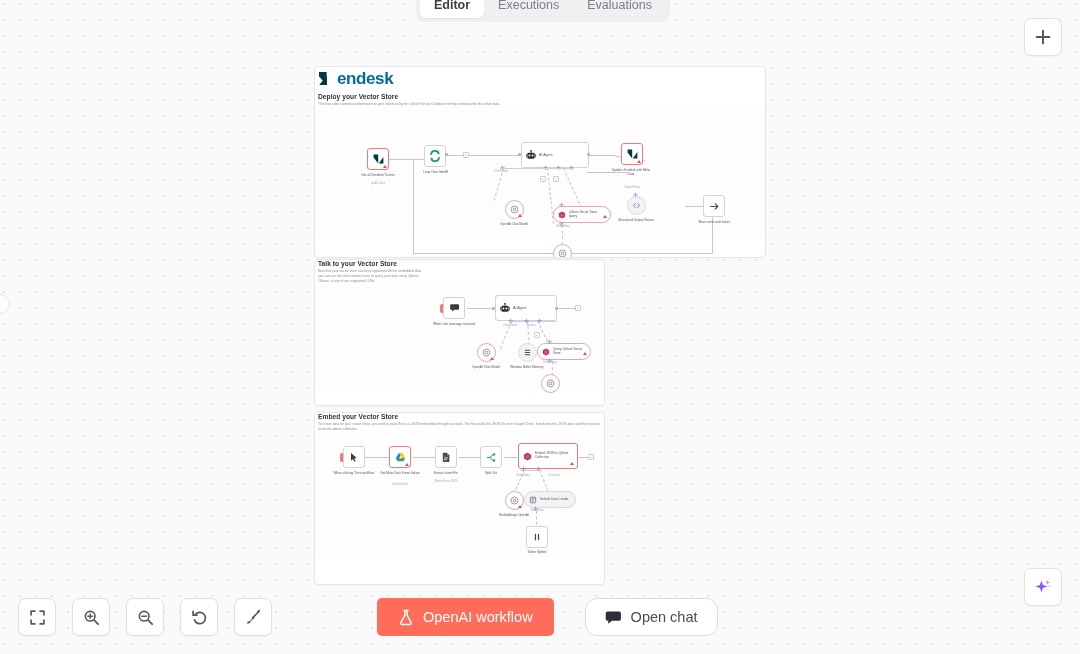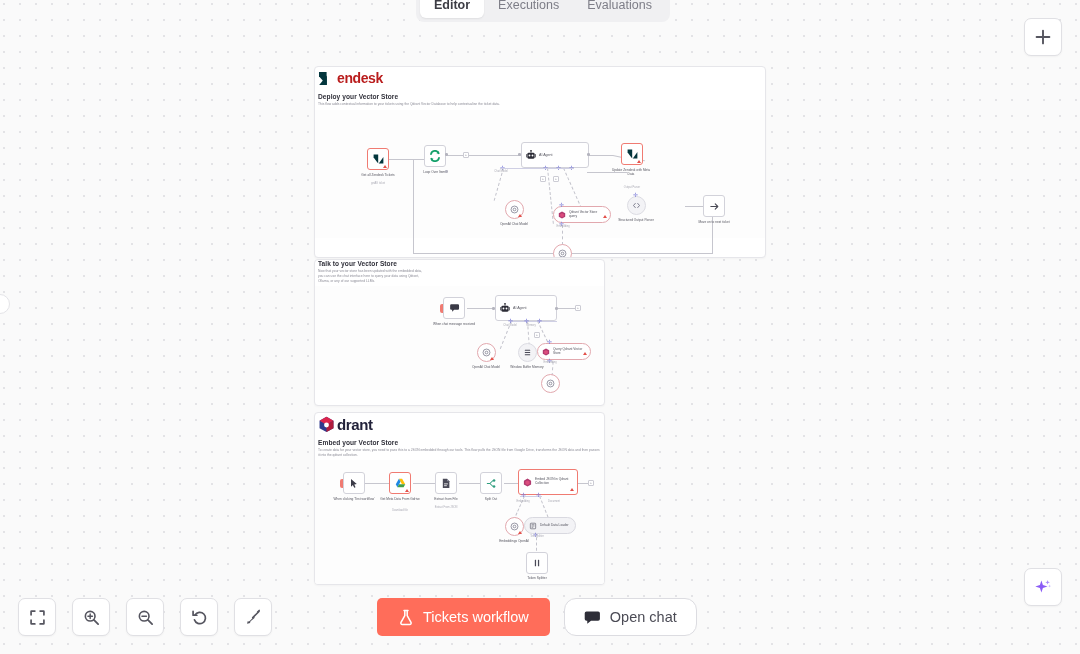--- a/index.html
+++ b/index.html
@@ -67,22 +67,22 @@
     overflow:hidden;
     box-shadow:0 1px 2px rgba(0,0,0,.03);
   }
   #card-zendesk { left:314px; top:66px; width:452px; height:192px; }
   #card-n8n     { left:314px; top:259px; width:291px; height:147px; }
   #card-qdrant  { left:314px; top:412px; width:291px; height:173px; }
 
   .card-head { padding:9px 0 0 4px; }
   .logo-row { display:flex; align-items:center; height:18px; margin:2px 0 6px 0; }
   .logo-wordmark {
-    font-size:14px; font-weight:700; letter-spacing:-0.4px;
-    color:#b91c1c; margin-left:2px; line-height:1;
+    font-size:17px; font-weight:700; letter-spacing:-0.4px;
+    color:#0369a1; margin-left:2px; line-height:1;
   }
   .logo-wordmark.n8n { color:#101330; font-size:16px; }
   .logo-wordmark.qdrant { color:#22223a; font-size:15px; }
   .card-title {
     font-size:6.6px; font-weight:700; color:#30303a;
     letter-spacing:.06px; margin-bottom:2px;
   }
   .card-sub {
     font-size:3.3px; color:#8a8a95; line-height:1.55;
     max-width:100%; letter-spacing:.02px;
@@ -202,20 +202,21 @@
     display:flex; align-items:center; gap:9px;
     padding:0 21px; cursor:pointer;
     font-family:"Liberation Sans", sans-serif;
   }
   #open-chat-button {
     height:38px; background:#ffffff; border:1px solid #dcdce1;
     border-radius:12px; color:#4b4b55; font-size:14.5px;
     display:flex; align-items:center; gap:9px;
     padding:8px 19px; cursor:pointer;
     font-family:"Liberation Sans", sans-serif;
+    margin-left:17px;
   }
 </style>
 </head>
 <body>
 
 <div id="canvas"></div>
 
 <div id="tabs">
   <div class="tab active">Editor</div>
   <div class="tab">Executions</div>
@@ -461,29 +462,20 @@
         </svg>
 
       </div>
 
     </div>
   </div>
 </div>
 
 <div class="sticky" id="card-qdrant">
   <div class="card-head card-pad">
-    <div class="logo-row">
-      <svg width="17" height="16" viewBox="0 0 18 17">
-        <path d="M9 0.8 L16.4 5.1 V13.1 L9 17 L1.6 13.1 V5.1 Z" fill="#2f3a8c"></path>
-        <path d="M9 0.8 L16.4 5.1 L9 9.3 L1.6 5.1 Z" fill="#dc244c"></path>
-        <path d="M9 9.3 L16.4 5.1 V13.1 L9 17 Z" fill="#b01d3d"></path>
-        <circle cx="9" cy="9.6" r="2.6" fill="#ffffff"></circle>
-      </svg>
-      <span class="logo-wordmark qdrant">drant</span>
-    </div>
     <div class="card-title">Embed your Vector Store</div>
     <div class="card-sub">To create data for your vector store, you need to pass this to a JSON embedded through our tools. This flow pulls the JSON file from Google Drive, transforms the JSON data and then passes it into the qdrant collection.</div>
   </div>
 
   <div class="mini" id="mini-qdrant">
     <div class="mini-inner">
 
       <div class="conn h" style="left:50px; top:23px; width:24px;"></div>
       <div class="conn h" style="left:98px; top:23px; width:22px;"></div>
       <div class="conn h" style="left:144px; top:23px; width:21px;"></div>
@@ -611,21 +603,21 @@
       <path d="M13.2 3.2 L15.2 1.4" stroke="#55555f" stroke-width="1.4" stroke-linecap="round"></path>
     </svg>
   </div>
 </div>
 
 <div id="action-bar">
   <button id="execute-workflow-button">
     <svg width="16" height="17" viewBox="0 0 16 17">
       <path d="M6 1.4 H10 M6.8 1.4 V6.6 L3 13.4 A1.5 1.5 0 0 0 4.3 15.6 H11.7 A1.5 1.5 0 0 0 13 13.4 L9.2 6.6 V1.4" stroke="#ffffff" stroke-width="1.5" fill="none" stroke-linecap="round" stroke-linejoin="round"></path>
     </svg>
-    <span>Tickets workflow</span>
+    <span>OpenAI workflow</span>
   </button>
   <button id="open-chat-button">
     <svg width="17" height="15" viewBox="0 0 18 16">
       <path d="M2.6 1.6 H15 A1.9 1.9 0 0 1 16.9 3.5 V9.6 A1.9 1.9 0 0 1 15 11.5 H7.4 L3.4 14.6 V11.5 H2.6 A1.9 1.9 0 0 1 0.7 9.6 V3.5 A1.9 1.9 0 0 1 2.6 1.6 Z" fill="#2e2e38"></path>
     </svg>
     <span>Open chat</span>
   </button>
 </div>
 
 </body></html>

